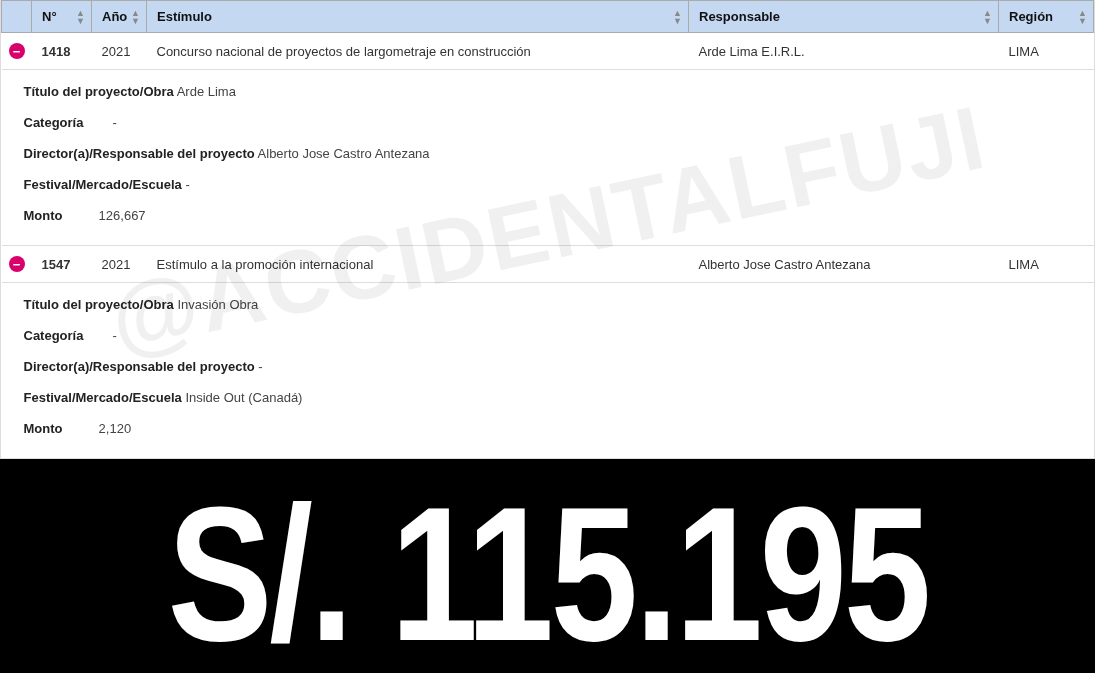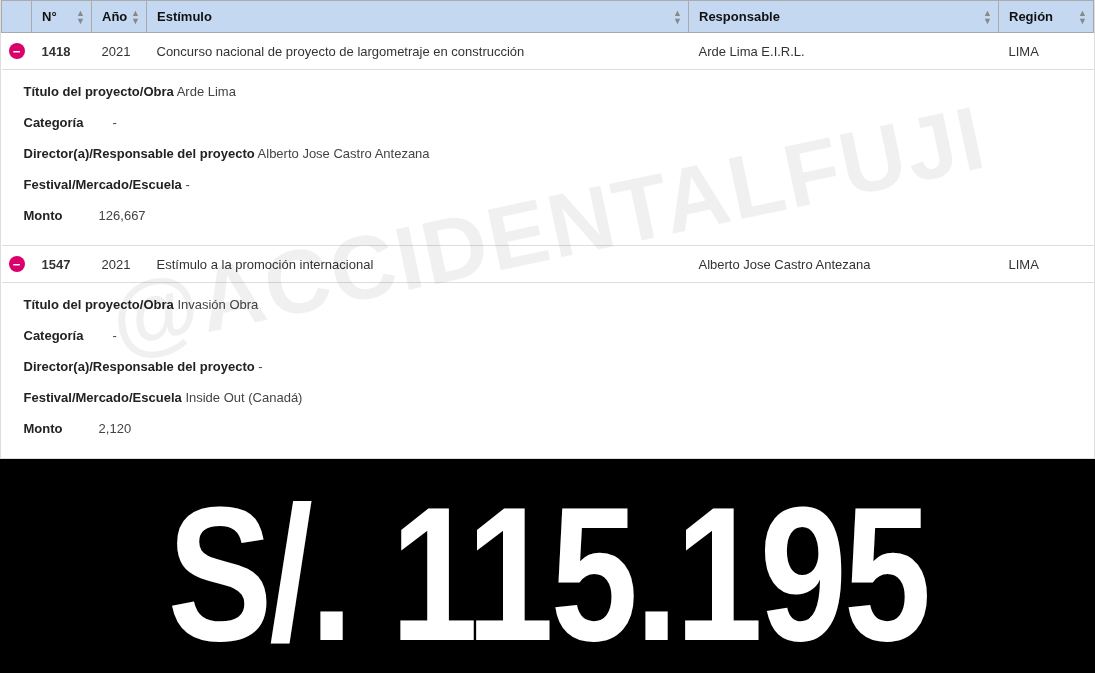--- a/index.html
+++ b/index.html
@@ -184,21 +184,21 @@
       </tr>
     </thead>
     <tbody>
 
       <tr class="data-row">
         <td class="expand-cell">
           <span class="expand-btn">−</span>
         </td>
         <td class="num">1418</td>
         <td>2021</td>
-        <td>Concurso nacional de proyecto de largometraje en construcción</td>
+        <td>Concurso nacional de proyectos de largometraje en construcción</td>
         <td>Arde Lima E.I.R.L.</td>
         <td>LIMA</td>
       </tr>
       <tr class="detail-row">
         <td colspan="6">
           <div class="detail-block">
             <div class="detail-line">
               <span class="lbl">Título del proyecto/Obra</span>
               <span class="val">Arde Lima</span>
             </div>

